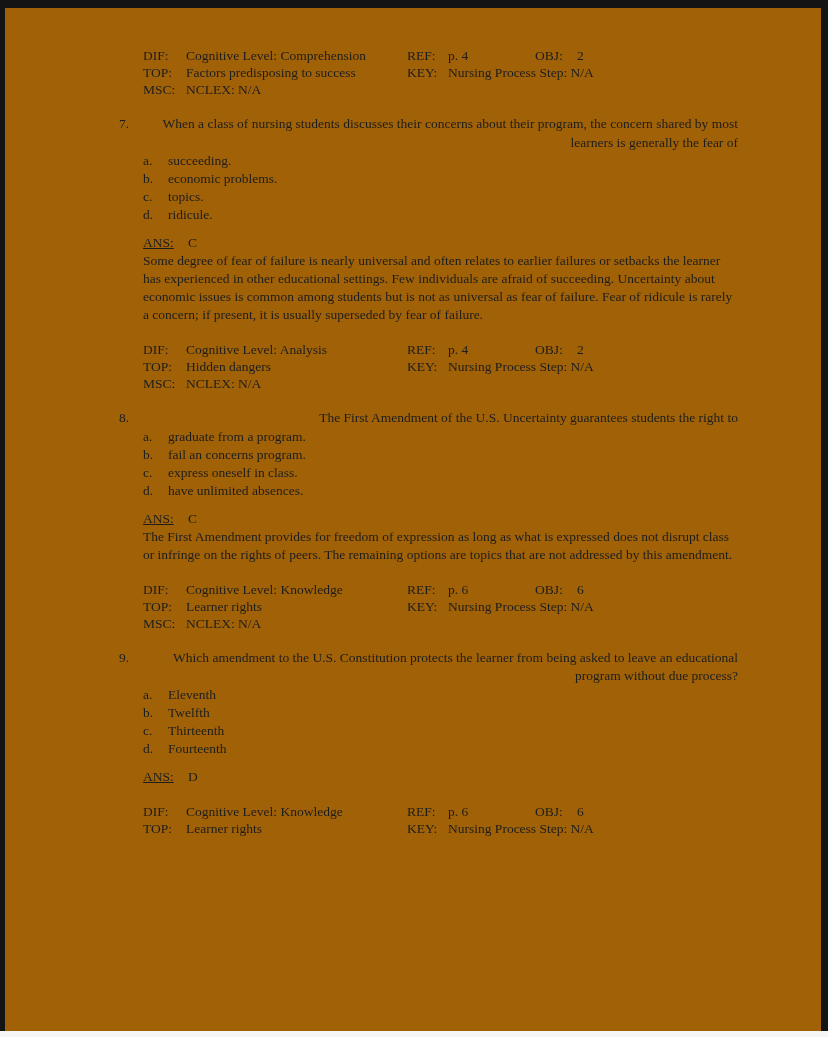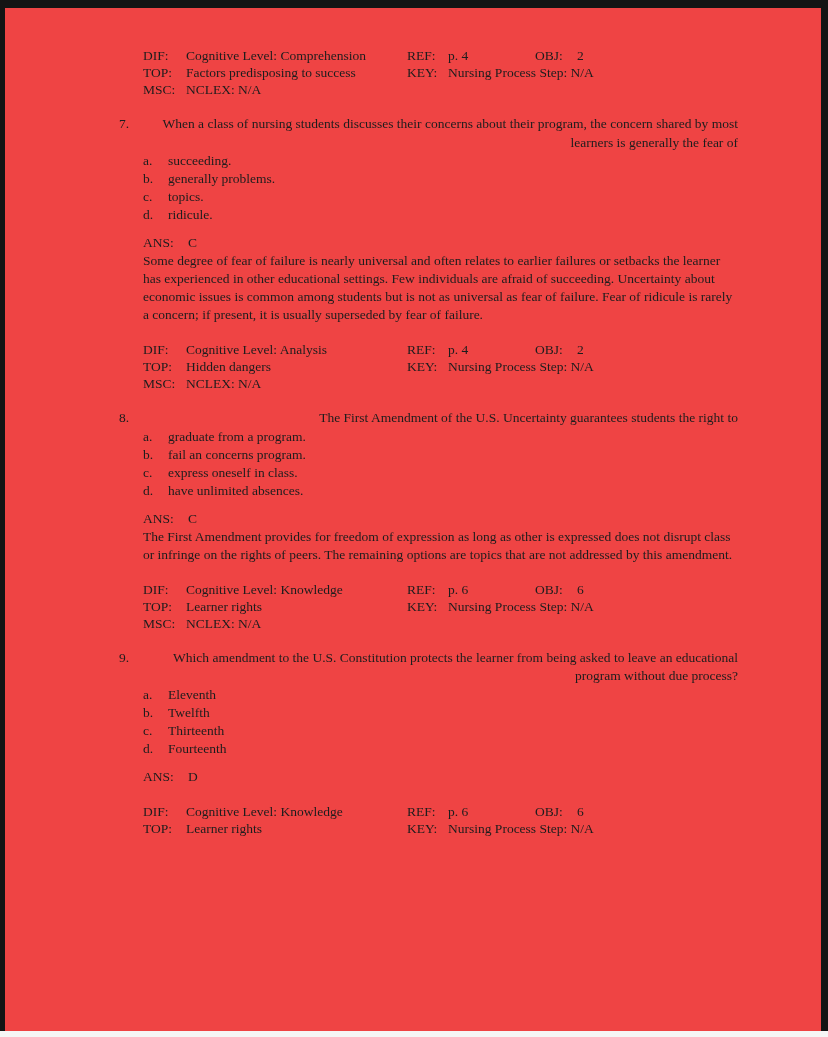--- a/index.html
+++ b/index.html
@@ -13,21 +13,21 @@
     position: relative;
     overflow: hidden;
     font-family: "Liberation Serif", serif;
   }
   .page {
     position: absolute;
     left: 5px;
     top: 8px;
     width: 816px;
     height: 1023px;
-    background: #ef4444;
+    background: #a16207;
     color: #1d1d1d;
     box-sizing: border-box;
     padding: 39px 83px 0 138px;
     font-size: 13.5px;
   }
   .bottom-strip {
     position: absolute;
     left: 0;
     bottom: 0;
     width: 828px;
@@ -50,21 +50,21 @@
   .qhead { display: flex; margin-left: -24px; }
   .qnum { width: 24px; flex: none; }
   .qtext { flex: 1 1 auto; text-align: right; }
   .options { line-height: 18px; }
   .opt { display: flex; }
   .opt-letter { width: 25px; flex: none; }
   .opt-text { flex: 1 1 auto; }
   
   .answer { margin-top: 10px; line-height: 18px; }
   .ans-line { display: flex; }
-  .ans-label { width: 45px; flex: none; }
+  .ans-label { width: 45px; flex: none; text-decoration: underline; }
 </style>
 </head>
 <body>
 
 <div class="page">
 
   <div class="meta">
     <div class="meta-row">
       <span class="w-l1">DIF:</span>
       <span class="w-v1">Cognitive Level: Comprehension</span>
@@ -90,21 +90,21 @@
       <span class="qnum">7.</span>
       <span class="qtext">When a class of nursing students discusses their concerns about their program, the concern shared by most learners is generally the fear of</span>
     </div>
     <div class="options">
       <div class="opt">
         <span class="opt-letter">a.</span>
         <span class="opt-text">succeeding.</span>
       </div>
       <div class="opt">
         <span class="opt-letter">b.</span>
-        <span class="opt-text">generally problems.</span>
+        <span class="opt-text">economic problems.</span>
       </div>
       <div class="opt">
         <span class="opt-letter">c.</span>
         <span class="opt-text">topics.</span>
       </div>
       <div class="opt">
         <span class="opt-letter">d.</span>
         <span class="opt-text">ridicule.</span>
       </div>
     </div>
@@ -159,21 +159,21 @@
         <span class="opt-letter">d.</span>
         <span class="opt-text">have unlimited absences.</span>
       </div>
     </div>
   </div>
   <div class="answer">
     <div class="ans-line">
       <span class="ans-label">ANS:</span>
       <span>C</span>
     </div>
-    <div class="rationale">The First Amendment provides for freedom of expression as long as other is expressed does not disrupt class or infringe on the rights of peers. The remaining options are topics that are not addressed by this amendment.</div>
+    <div class="rationale">The First Amendment provides for freedom of expression as long as what is expressed does not disrupt class or infringe on the rights of peers. The remaining options are topics that are not addressed by this amendment.</div>
   </div>
   <div class="meta mt">
     <div class="meta-row">
       <span class="w-l1">DIF:</span>
       <span class="w-v1">Cognitive Level: Knowledge</span>
       <span class="w-l2">REF:</span>
       <span class="w-v2">p. 6</span>
       <span class="w-l3">OBJ:</span>
       <span class="grow">6</span>
     </div>

